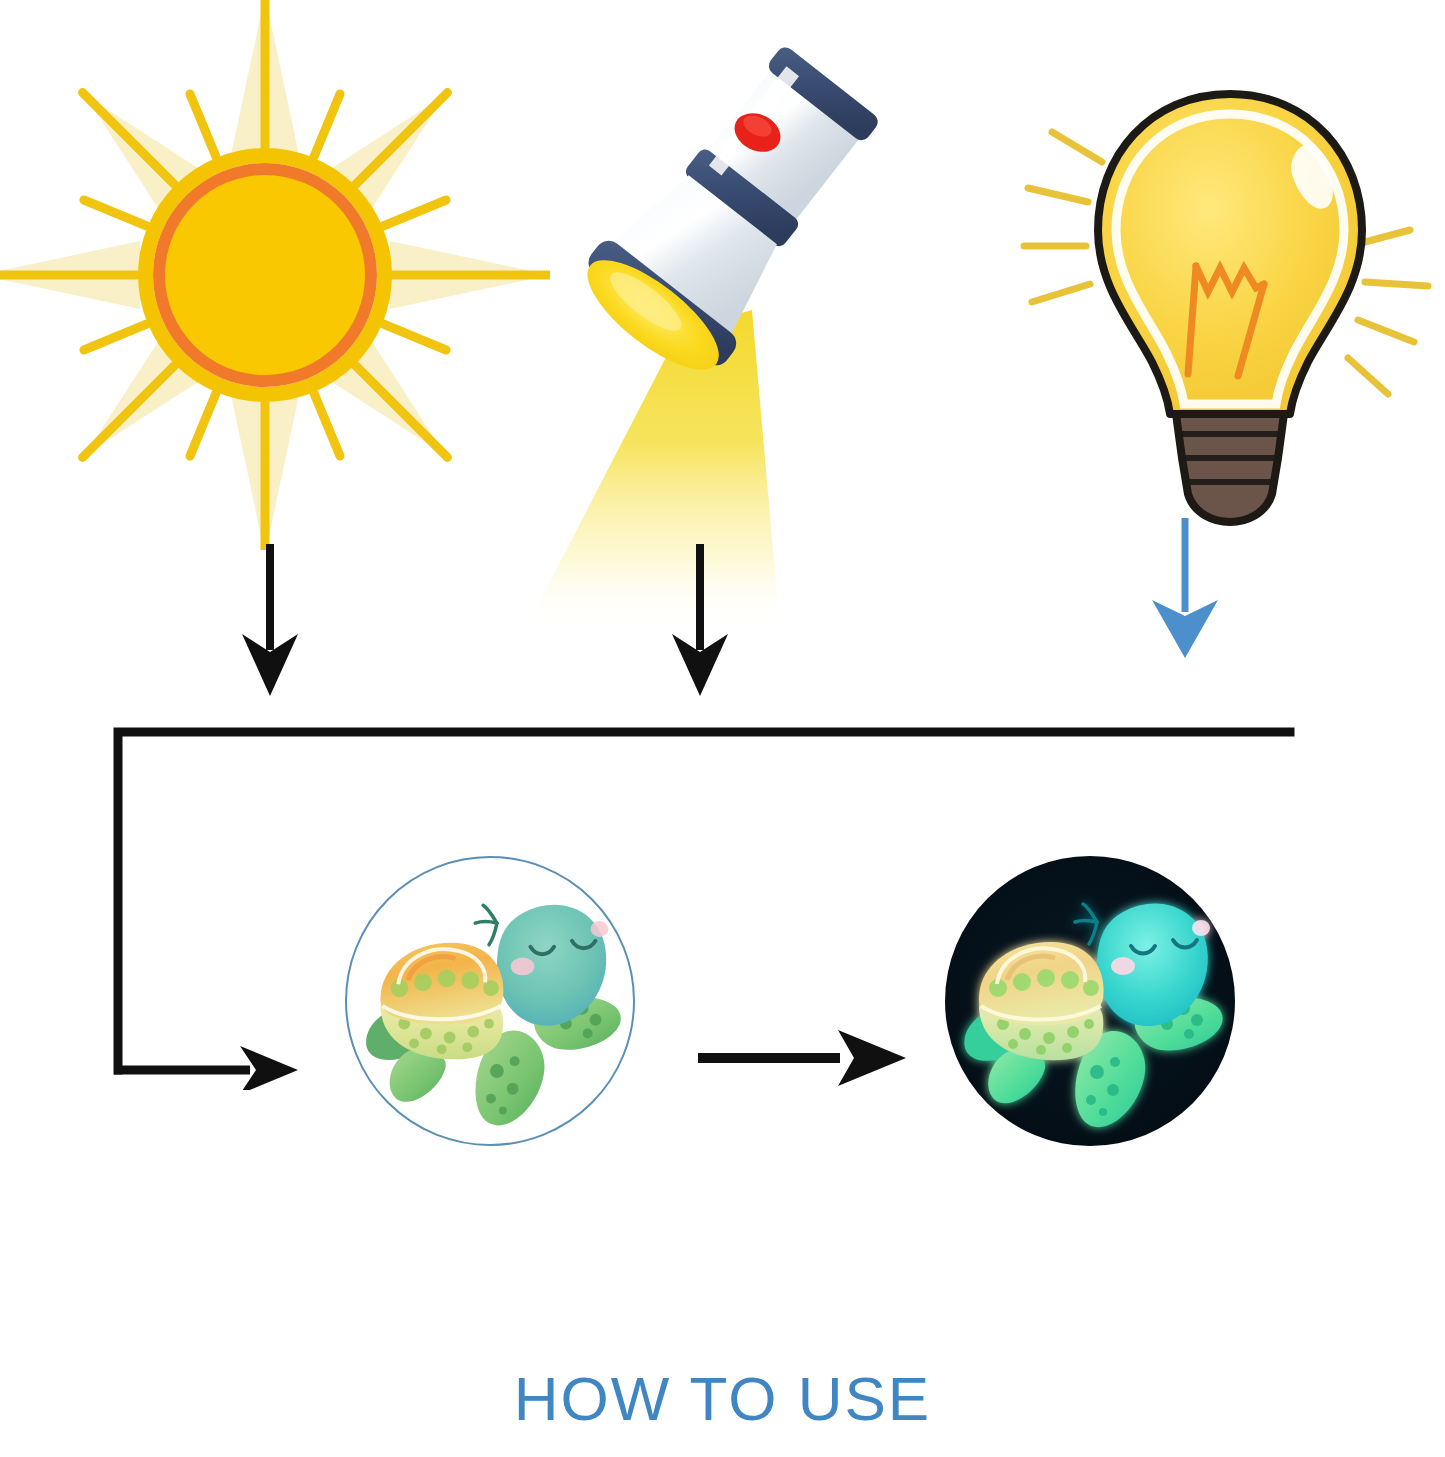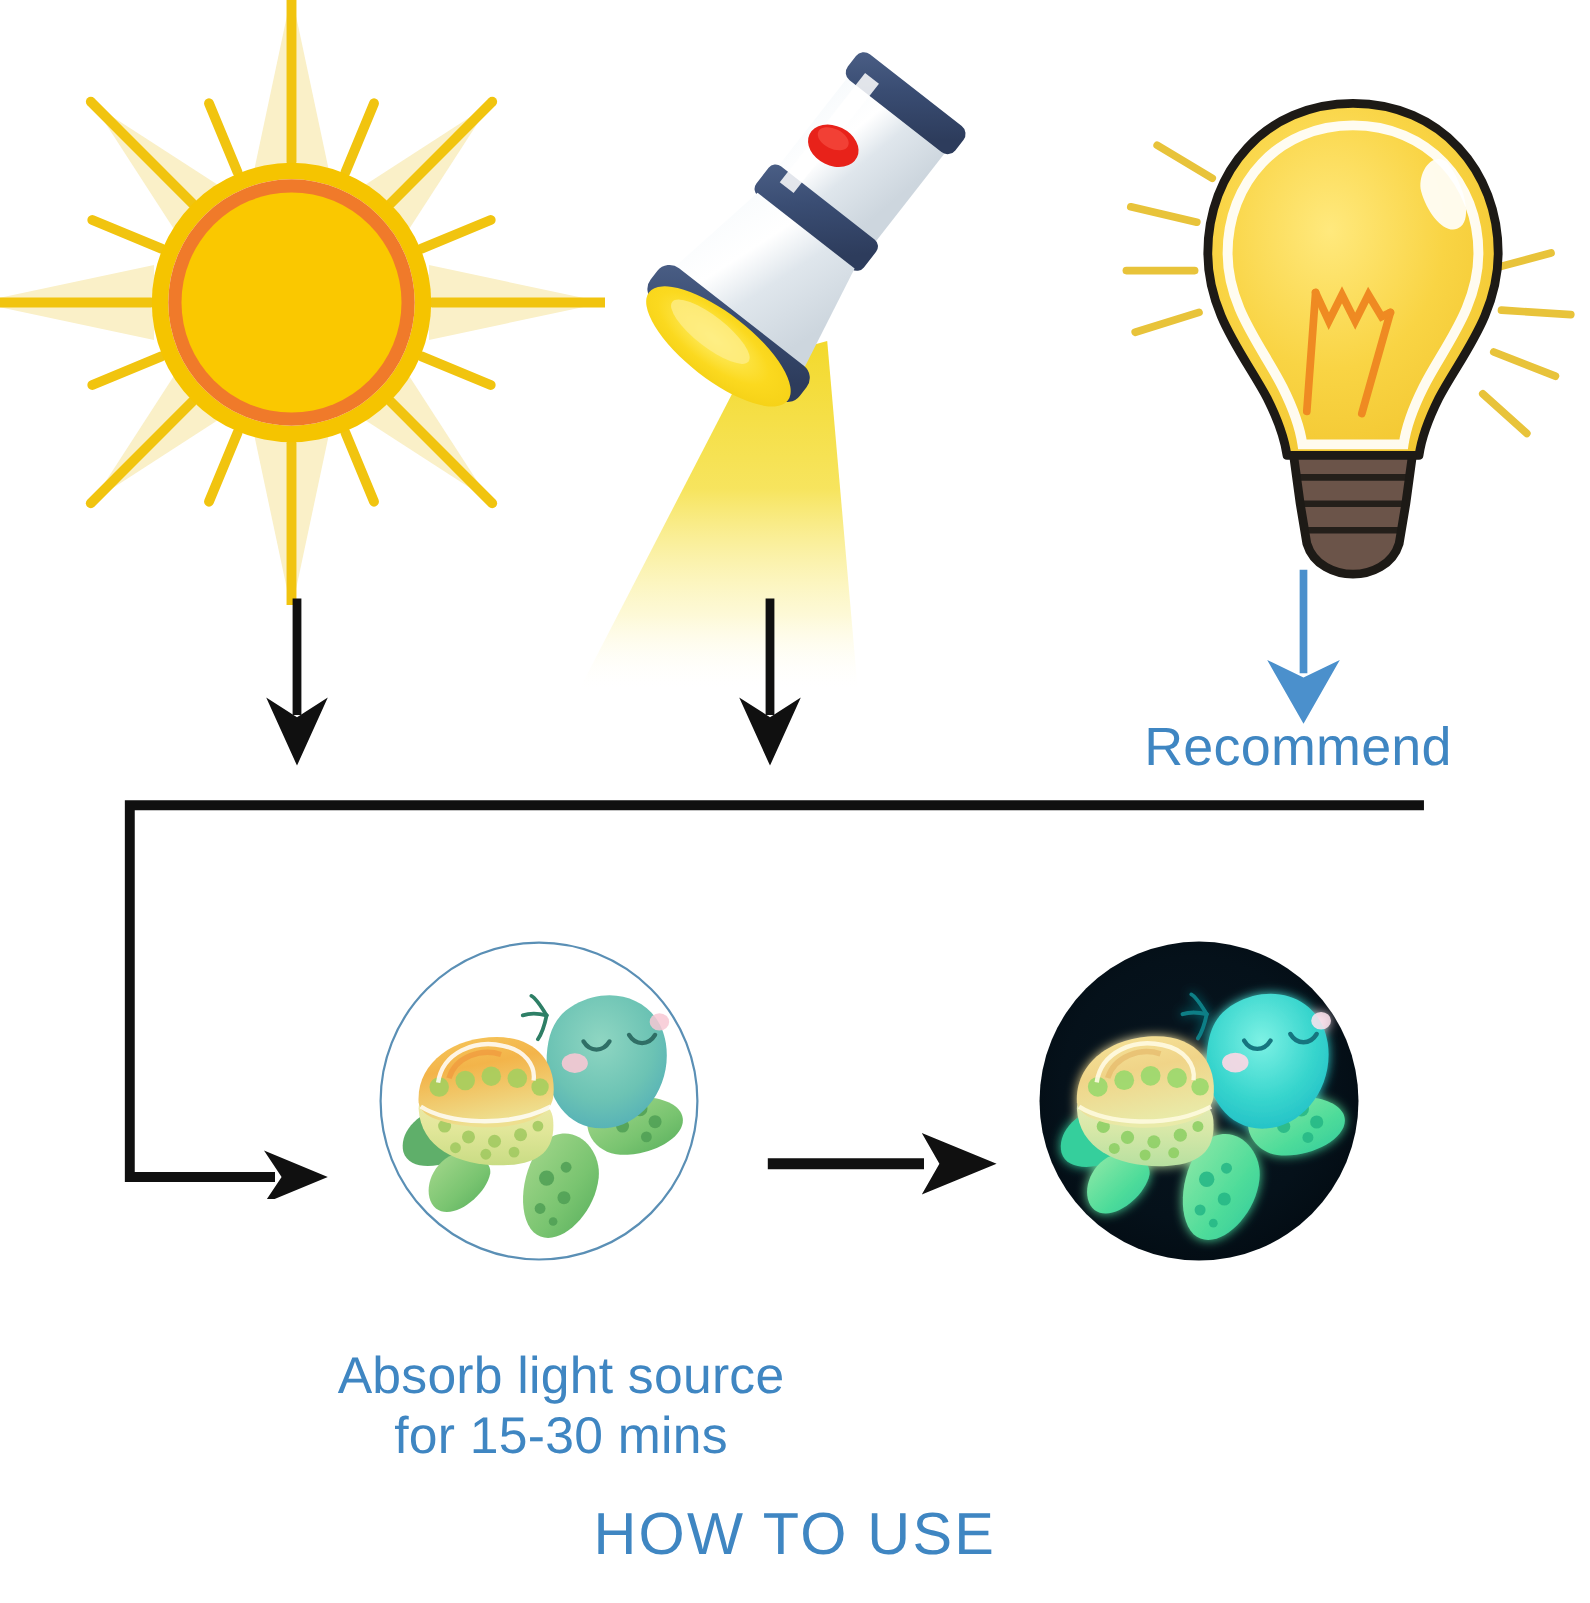--- a/index.html
+++ b/index.html
@@ -20,21 +20,21 @@
   #recommend-label{
     left:980px;top:652px;width:400px;font-size:49px;
   }
   #absorb-label{
     left:200px;top:1222px;width:620px;font-size:47px;line-height:1.18;
   }
   #glow-label{
     left:860px;top:1222px;width:540px;font-size:47px;line-height:1.18;
   }
   #how-to-use{
-    left:0;top:1368px;width:1445px;font-size:54px;letter-spacing:2px;
+    left:0;top:1368px;width:1445px;font-size:62px;letter-spacing:2px;
     color:#3f86c2;text-align:center;position:absolute;line-height:1;
   }
 
   
   .turtle-circle{
     position:absolute;border-radius:50%;overflow:hidden;
   }
   #turtle-light-circle{
     left:345px;top:856px;width:290px;height:290px;
     background:#ffffff;border:2px solid #5a8fb5;box-sizing:border-box;
@@ -408,21 +408,18 @@
           <path d="M116 124 a9 9 0 0 1 18 0 a9 9 0 0 1 -18 0"></path>
           <path d="M138 132 a8 8 0 0 1 16 0 a8 8 0 0 1 -16 0"></path>
         </g>
         <path d="M52 128 C 56 100 86 88 112 94 C 132 98 142 112 140 126" fill="none" stroke="#fffbe2" stroke-width="4" opacity="0.9"></path>
         <path d="M62 124 C 68 104 92 96 110 102" fill="none" stroke="#e6b96a" stroke-width="5" opacity="0.7"></path>
         <path d="M36 150 C 60 166 118 170 156 150" fill="none" stroke="#fffbe2" stroke-width="4" opacity="0.85"></path>
       </g>
     </svg>
   </div>
 
-  <div class="blue-label" id="recommend-label">Recommend</div>
-
-  <div class="blue-label" id="absorb-label">Absorb light source
-for 15-30 mins</div>
+
 
 
   <div id="how-to-use">HOW TO USE</div>
 
 </div>
 
 </body></html>

